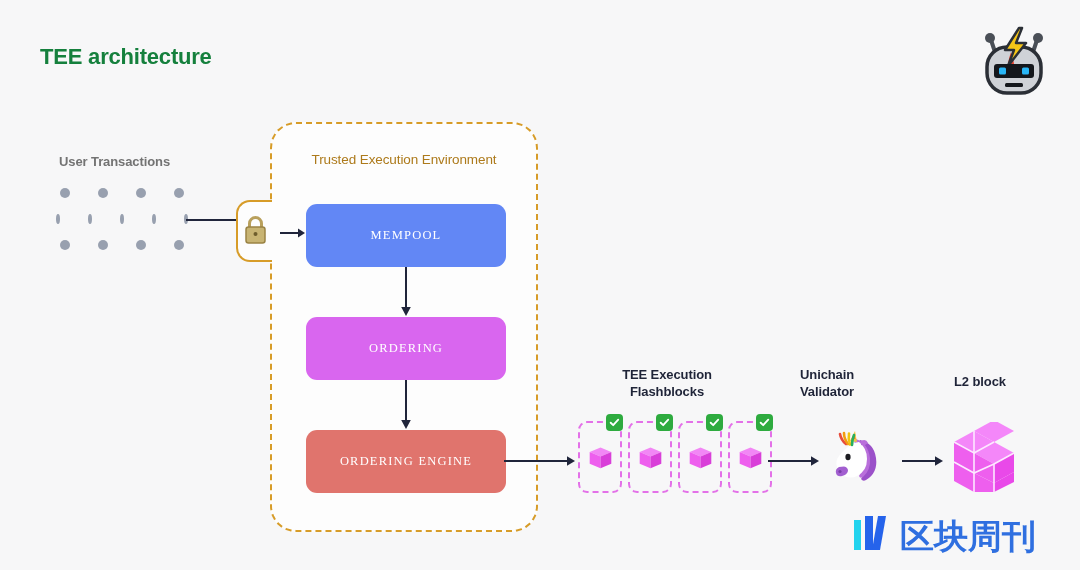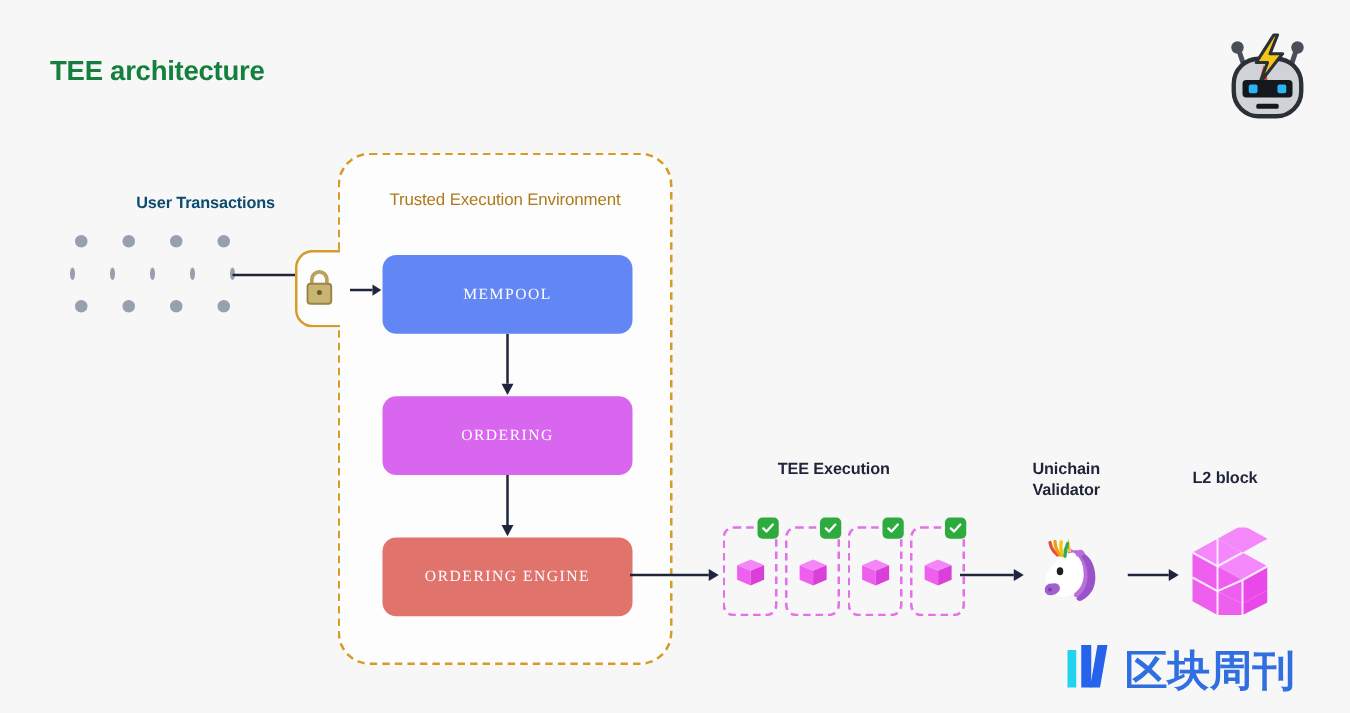--- a/index.html
+++ b/index.html
@@ -42,26 +42,25 @@
     width: 78px;
     height: 78px;
   }
 
   
   #user-tx-label {
     position: absolute;
     left: 59px;
     top: 154px;
     width: 126px;
-    text-align: right;
+    text-align: left;
     font-size: 13px;
     font-weight: bold;
-    color: #0c4a6e;
+    color: #737373;
     letter-spacing: -0.1px;
-    margin-left: 35px;
   }
 
   #tx-dot-grid {
     position: absolute;
     left: 56px;
     top: 180px;
     width: 132px;
     height: 80px;
   }
   .dot-row {
@@ -240,21 +239,20 @@
     width: 52px;
     height: 12px;
   }
 
   
   #validator-label {
     position: absolute;
     left: 800px;
     top: 366px;
     width: 106px;
-    text-align: center;
     font-size: 13px;
     font-weight: bold;
     color: #1f2438;
     line-height: 17px;
     letter-spacing: -0.1px;
   }
   #unicorn-icon {
     position: absolute;
     left: 826px;
     top: 428px;
@@ -404,20 +402,21 @@
 
   <div id="exec-out-arrow">
     <svg viewBox="0 0 72 12" width="72" height="12">
       <line x1="0" y1="6" x2="63" y2="6" stroke="#20253b" stroke-width="2"></line>
       <path d="M63 1.2 L71 6 L63 10.8 Z" fill="#20253b"></path>
     </svg>
   </div>
 
   <div id="flashblocks-label">
     <div>TEE Execution</div>
+    <div>Flashblocks</div>
   </div>
 
   <div id="flashblocks-row">
 
     <div class="flashblock">
       <div class="fb-check">
         <svg viewBox="0 0 17 17" width="13" height="13">
             <path d="M3.5 8.8 L6.8 12 L13.4 4.8" fill="none" stroke="#fff" stroke-width="2.4" stroke-linecap="round" stroke-linejoin="round"></path>
           </svg>
       </div>

